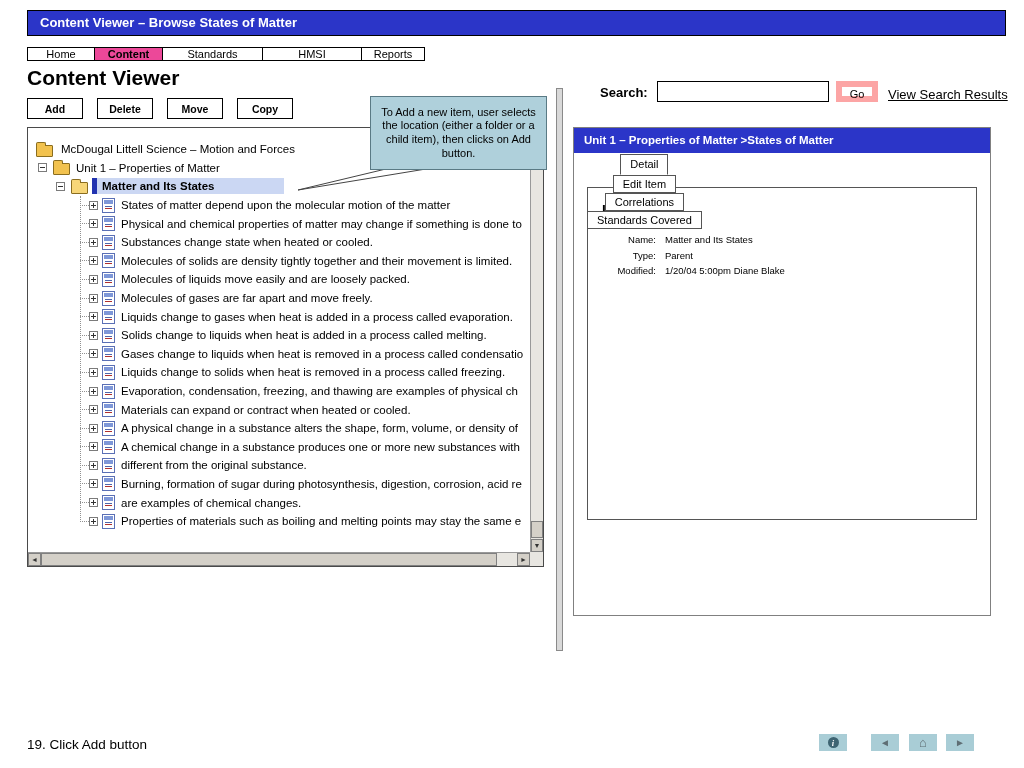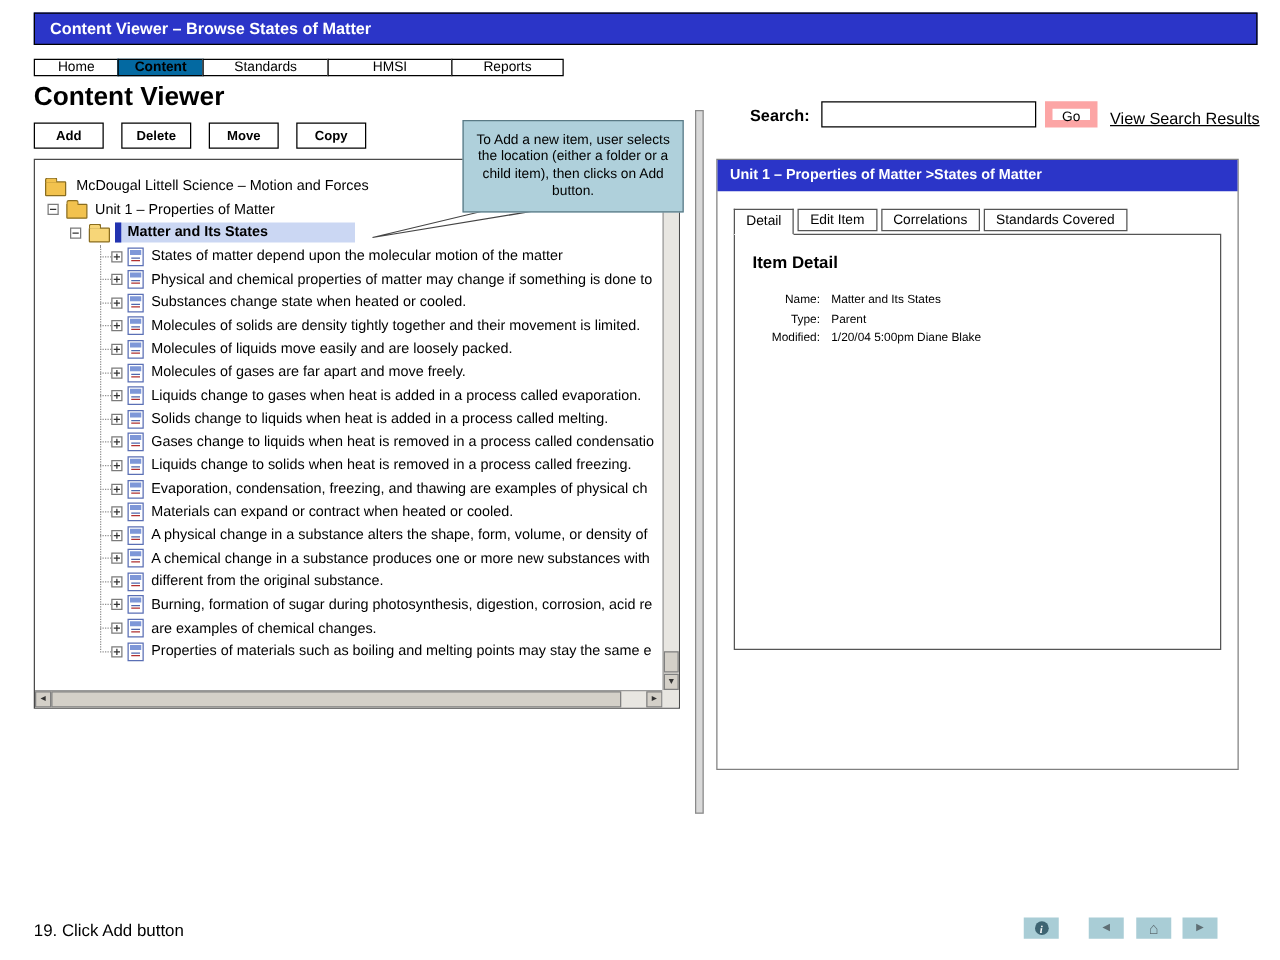--- a/index.html
+++ b/index.html
@@ -13,22 +13,22 @@
     line-height:24px;padding-left:12px;}
   
   .nav-tab-bar{position:absolute;left:27px;top:42px;display:flex;height:23px;align-items:center;}
   .nav-tab{box-sizing:border-box;border:1px solid #000;margin-left:-1px;background:#fff;font-size:11px;
     display:flex;align-items:center;justify-content:center;cursor:pointer;}
   .nav-tab:first-child{margin-left:0;}
   .nav-tab:nth-child(1){width:68px;}
   .nav-tab:nth-child(2){width:69px;}
   .nav-tab:nth-child(3){width:101px;}
   .nav-tab:nth-child(4){width:100px;}
-  .nav-tab:nth-child(5){width:90px;}
-  .nav-tab.active{background:#0369a1;font-weight:bold;}
+  .nav-tab:nth-child(5){width:64px;}
+  .nav-tab.active{background:#ec4899;font-weight:bold;}
   
   .page-title{position:absolute;left:27px;top:66px;font-size:21px;font-weight:bold;}
   .tree-toolbar{position:absolute;left:27px;top:98px;display:flex;gap:14px;}
   .tb-btn{width:56px;height:21px;border:1px solid #000;background:#fff;font-size:10.5px;font-weight:bold;
     font-family:"Liberation Sans",sans-serif;display:flex;align-items:center;justify-content:center;cursor:pointer;padding:0;}
   
   .tree-panel{position:absolute;left:27px;top:127px;width:517px;height:440px;box-sizing:border-box;
     border:1px solid #4a4a4a;background:#fff;}
   .tree-content{position:absolute;left:0;top:0;right:13px;bottom:14px;overflow:hidden;padding-top:12px;box-sizing:border-box;}
   .tree-row{display:flex;align-items:center;height:18.6px;white-space:nowrap;font-size:11.5px;}
@@ -81,21 +81,21 @@
   .search-input{position:absolute;left:657px;top:81px;width:172px;height:21px;border:1px solid #000;box-sizing:border-box;
     font-size:12px;padding:0 4px;font-family:"Liberation Sans",sans-serif;}
   .go-btn{position:absolute;left:836px;top:81px;width:42px;height:21px;border:6px solid #fca5a5;background:#fff;
     font-size:11px;font-family:"Liberation Sans",sans-serif;cursor:pointer;}
   .search-link{position:absolute;left:888px;top:87px;font-size:13px;text-decoration:underline;cursor:pointer;}
   
   .detail-panel{position:absolute;left:573px;top:127px;width:418px;height:489px;box-sizing:border-box;
     border:1px solid #808080;background:#fff;}
   .detail-header{height:25px;background:var(--title-blue);color:#fff;font-weight:bold;font-size:11.5px;
     line-height:25px;padding-left:10px;}
-  .detail-tab-bar{position:absolute;left:13px;top:39px;height:21px;display:flex;align-items:flex-start;z-index:3;}
+  .detail-tab-bar{position:absolute;left:13px;top:26px;height:21px;display:flex;align-items:center;z-index:3;flex-direction:column;}
   .d-tab{box-sizing:border-box;border:1px solid #555;background:#fff;font-size:11px;padding:0 9px;height:18px;
     line-height:16px;margin-right:3px;cursor:pointer;border-bottom:1px solid #555;}
   .d-tab.active{height:21px;line-height:19px;border-bottom:1px solid #fff;}
   .detail-inner{position:absolute;left:13px;top:59px;right:13px;height:331px;border:1px solid #555;background:#fff;z-index:1;}
   .item-detail-title{position:absolute;left:28px;top:74px;font-size:13.5px;font-weight:bold;z-index:2;}
   .item-detail-fields{position:absolute;left:12px;top:104px;z-index:2;}
   .f-row{display:flex;height:15.5px;align-items:center;}
   .f-label{width:70px;text-align:right;font-size:9.5px;margin-right:9px;flex:none;}
   .f-value{font-size:9.5px;}
   

